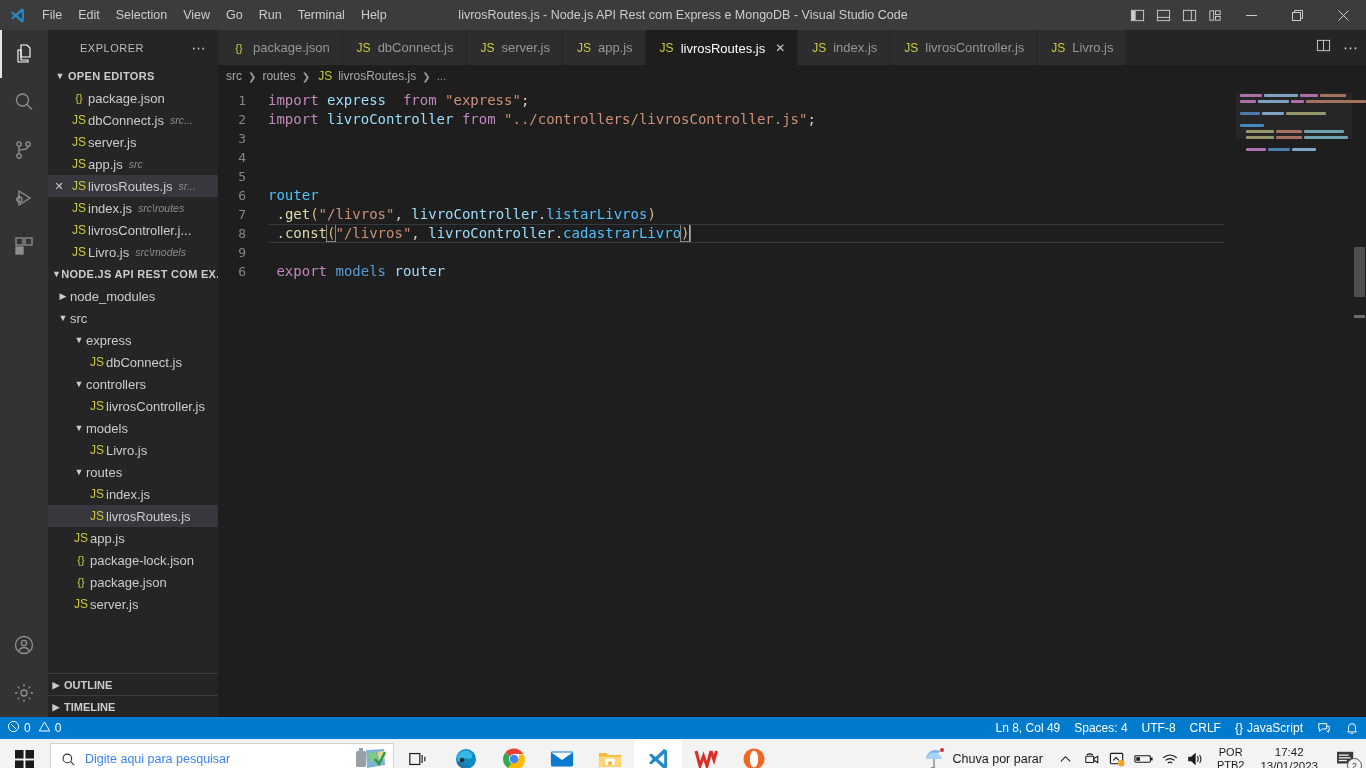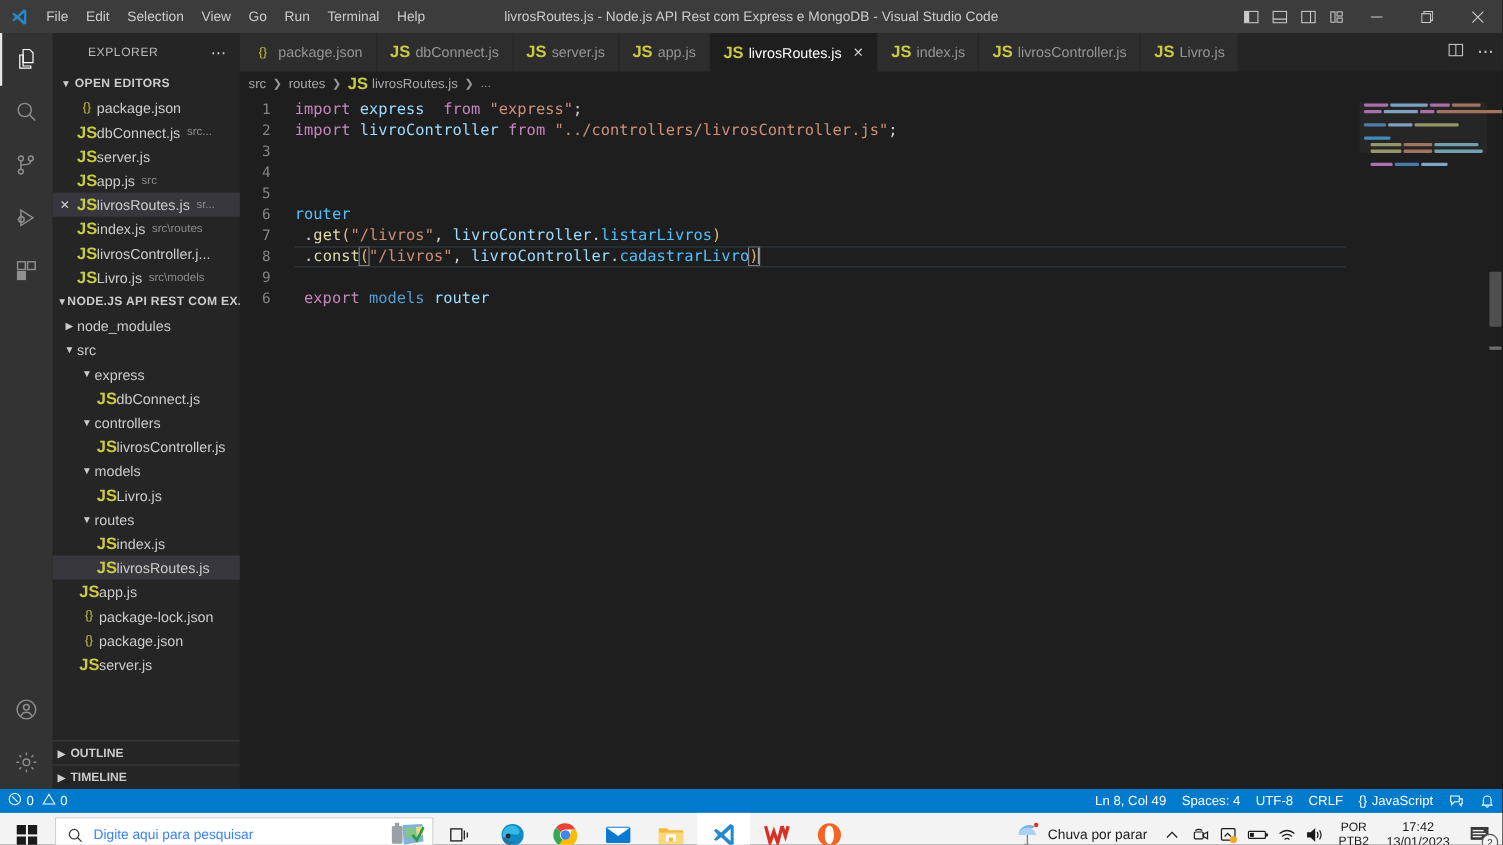--- a/index.html
+++ b/index.html
@@ -37,26 +37,26 @@
                     font-size:11px; letter-spacing:.5px; color:#bbbbbb;margin-left:12px; }
   #sidebar-header .dots { margin-left:auto; font-size:14px; color:#cccccc; padding-right:4px;}
   .section-head { height:22px; display:flex; align-items:center; font-size:11px; font-weight:bold;
                   color:#cccccc; padding-left:4px; letter-spacing:.3px; white-space:nowrap;
                   overflow:hidden; }
   .twisty { width:16px; text-align:center; font-size:9px; display:inline-block; color:#cccccc; }
   .row { height:22px; display:flex; align-items:center; font-size:13px; color:#cccccc;
          white-space:nowrap; overflow:hidden; padding-right:4px; }
   .row.selected { background:#37373d; }
   .row .close-x { width:22px; text-align:center; font-size:11px; color:#cccccc; flex:0 0 22px;}
-  .ficon { width:18px; flex:0 0 18px; text-align:center; font-size:15px; font-weight:bold;
+  .ficon { width:18px; flex:0 0 18px; text-align:center; font-size:12px; font-weight:normal;
            font-family:"Liberation Sans", sans-serif; }
   .ficon.js { color:#cbcb41; }
   .ficon.json { color:#cbcb41; font-size:11px; font-weight:normal;}
   .fname { font-size:13px; }
-  .fdesc { font-size:10.5px; color:#8c8c8c; margin-left:6px; }
+  .fdesc { font-size:10.5px; color:#8c8c8c; margin-left:6px;font-style:italic; }
   .depth1 { padding-left:8px; }
   .depth2 { padding-left:24px; }
   .depth3 { padding-left:40px; }
   .fld-twisty { width:14px; flex:0 0 14px; text-align:center; font-size:9px; color:#cccccc; }
   #outline-timeline { position:absolute; bottom:0; left:0; right:0; }
   .bottom-sec { height:22px; border-top:1px solid #3c3c3c; display:flex; align-items:center;
                 font-size:11px; font-weight:bold; color:#cccccc; }
 
   
   #editorarea { flex:1; display:flex; flex-direction:column; background:#1e1e1e; min-width:0; }

